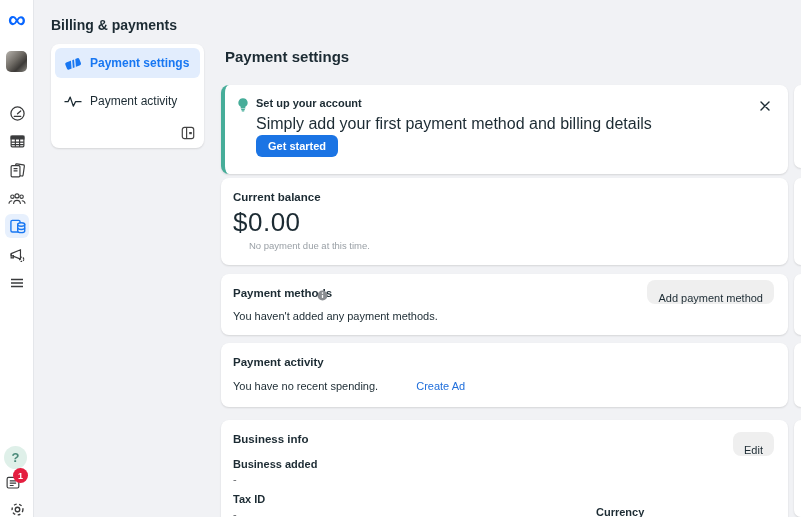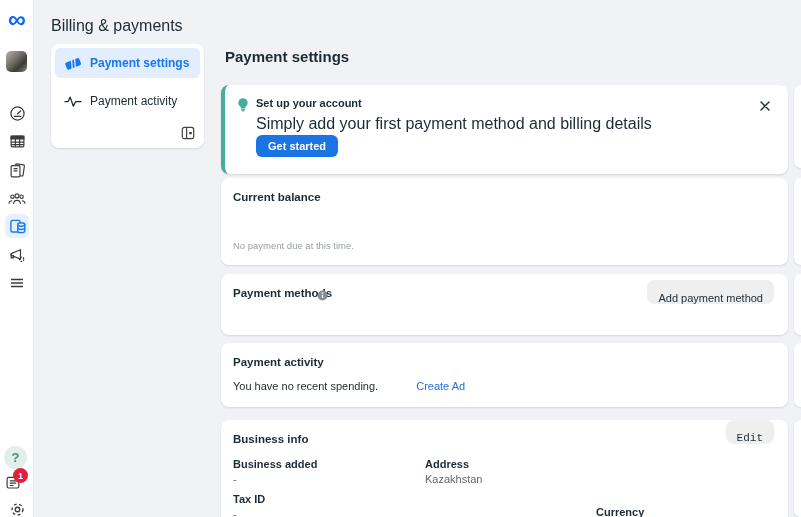--- a/index.html
+++ b/index.html
@@ -15,21 +15,21 @@
   .rail-btn { position:absolute; left:5px; width:24px; height:24px; display:flex; align-items:center; justify-content:center; border-radius:6px; cursor:pointer; }
   .rail-btn.active { background:#e7f0fd; }
   .rail-btn svg { display:block; }
   .help-circle { position:absolute; left:4px; top:446px; width:23px; height:23px; border-radius:50%; background:#dff0e9;
                  color:#4b8a7a; font-size:13px; font-weight:bold; display:flex; align-items:center; justify-content:center; }
   .notif { position:absolute; left:5px; top:474px; width:24px; height:22px; }
   .badge { position:absolute; left:8px; top:-6px; min-width:15px; height:15px; border-radius:8px; background:#e41e3f;
            color:#fff; font-size:9px; font-weight:bold; display:flex; align-items:center; justify-content:center; padding:0 3px; }
 
   
-  .page-title { position:absolute; left:51px; top:17px; font-size:16px; font-weight:normal; }
+  .page-title { position:absolute; left:51px; top:17px; font-size:14px; font-weight:bold; }
   .subnav { position:absolute; left:51px; top:44px; width:153px; height:104px; background:#fff; border-radius:8px;
             box-shadow:0 1px 2px rgba(0,0,0,.12); }
   .subnav-item { position:absolute; left:4px; width:145px; height:30px; display:flex; align-items:center; gap:8px;
                  padding-left:9px; border-radius:6px; font-size:12px; cursor:pointer; }
   .subnav-item.selected { background:#e2edfd; color:#1877f2; font-weight:bold; }
   .subnav-item .ic { width:18px; display:flex; justify-content:center; }
   .collapse-btn { position:absolute; right:9px; bottom:8px; width:14px; height:14px; cursor:pointer; }
 
   
   .main-title { position:absolute; left:225px; top:48px; font-size:15px; font-weight:bold; }
@@ -40,38 +40,38 @@
   .banner .bulb { position:absolute; left:11px; top:12px; }
   .banner .b-title { position:absolute; left:31px; top:12px; font-size:11px; font-weight:bold; }
   .banner .b-desc { position:absolute; left:31px; top:30px; font-size:16px; color:#1c2b33; }
   .btn-primary { position:absolute; left:31px; top:50px; height:22px; padding:0 12px; background:#1b74e4; color:#fff;
                  border:none; border-radius:6px; font-size:11px; font-weight:bold; font-family:inherit; cursor:pointer; }
   .close-x { position:absolute; right:17px; top:13px; width:12px; height:12px; cursor:pointer; }
 
   .balance { top:178px; height:87px; }
   .balance .card-h { position:absolute; left:12px; top:13px; }
   .amount { position:absolute; left:12px; top:29px; font-size:26px; font-weight:500; letter-spacing:.5px; }
-  .note { position:absolute; left:12px; top:62px; font-size:9.5px; color:#9aa0a6; }
+  .note { position:absolute; left:28px; top:62px; font-size:9.5px; color:#9aa0a6; }
 
   .methods { top:274px; height:61px; }
   .methods .card-h { position:absolute; left:12px; top:13px; }
   .methods .info-ic { position:absolute; left:96px; top:13px; }
   .methods .empty { position:absolute; left:12px; top:36px; font-size:11px; }
   .btn-secondary { position:absolute; height:23px; padding:12px 11px; background:#efefef; color:#1c2b33; border:none;
                    border-radius:8px; font-size:11px; font-weight:500; font-family:inherit; cursor:pointer; }
   .methods .btn-secondary { right:14px; top:6px; }
 
   .activity { top:343px; height:64px; }
   .activity .card-h { position:absolute; left:12px; top:13px; }
   .activity .empty { position:absolute; left:12px; top:37px; font-size:11px; }
   .link { color:#216fdb; cursor:pointer; text-decoration:none;margin-left:35px; }
 
   .business { top:420px; height:110px; }
   .business .card-h { position:absolute; left:12px; top:13px; }
-  .business .btn-secondary { right:14px; top:0;font-family:Liberation Mono, monospace; }
+  .business .btn-secondary { right:14px; top:12px; }
   .bi-col { position:absolute; top:38px; font-size:11px; }
   .bi-col .lbl { font-weight:bold; margin-bottom:3px; }
   .bi-col .val { color:#65676b; margin-bottom:8px; }
   .bi-col.c1 { left:12px; } .bi-col.c2 { left:204px; } .bi-col.c3 { left:375px;margin-top:48px; }
 
   
   .sliver { position:absolute; left:794px; width:7px; background:#fff; border-radius:8px 0 0 8px; box-shadow:0 1px 2px rgba(0,0,0,.12); }
 </style>
 </head>
 <body>
@@ -221,56 +221,54 @@
     <button class="btn-primary">Get started</button>
     <span class="close-x">
       <svg width="12" height="12" viewBox="0 0 12 12" stroke="#1c2b33" stroke-width="1.4" stroke-linecap="round">
         <path d="M2 2 L10 10 M10 2 L2 10"></path>
       </svg>
     </span>
   </section>
 
   <section class="card balance">
     <div class="card-h">Current balance</div>
+    <div class="amount">$0.00</div>
     <div class="note">No payment due at this time.</div>
   </section>
 
   <section class="card methods">
     <div class="card-h">Payment methods</div>
     <span class="info-ic">
       <svg width="11" height="11" viewBox="0 0 12 12">
         <circle cx="6" cy="6" r="5.4" fill="#8a8d91"></circle>
         <path d="M6 5.4v3.2" stroke="#fff" stroke-width="1.4"></path>
         <circle cx="6" cy="3.4" r=".9" fill="#fff"></circle>
       </svg>
     </span>
+    <div class="empty">You haven't added any payment methods.</div>
     <button class="btn-secondary">Add payment method</button>
   </section>
 
   <section class="card activity">
     <div class="card-h">Payment activity</div>
     <div class="empty">
       <span>You have no recent spending.</span>
       <a class="link">Create Ad</a>
     </div>
   </section>
 
   <section class="card business">
     <div class="card-h">Business info</div>
     <button class="btn-secondary">Edit</button>
     <div class="bi-col c1">
       <div class="lbl">Business added</div>
       <div class="val">-</div>
       <div class="lbl">Tax ID</div>
       <div class="val">-</div>
     </div>
-    <div class="bi-col c2">
-      <div class="lbl">Address</div>
-      <div class="val">Kazakhstan</div>
-    </div>
     <div class="bi-col c3">
       <div class="lbl">Currency</div>
       <div class="val">US Dollars USD</div>
     </div>
   </section>
 
   <div class="sliver" style="top:85px;height:83px"></div>
   <div class="sliver" style="top:178px;height:87px"></div>
   <div class="sliver" style="top:274px;height:61px"></div>
   <div class="sliver" style="top:343px;height:64px"></div>

